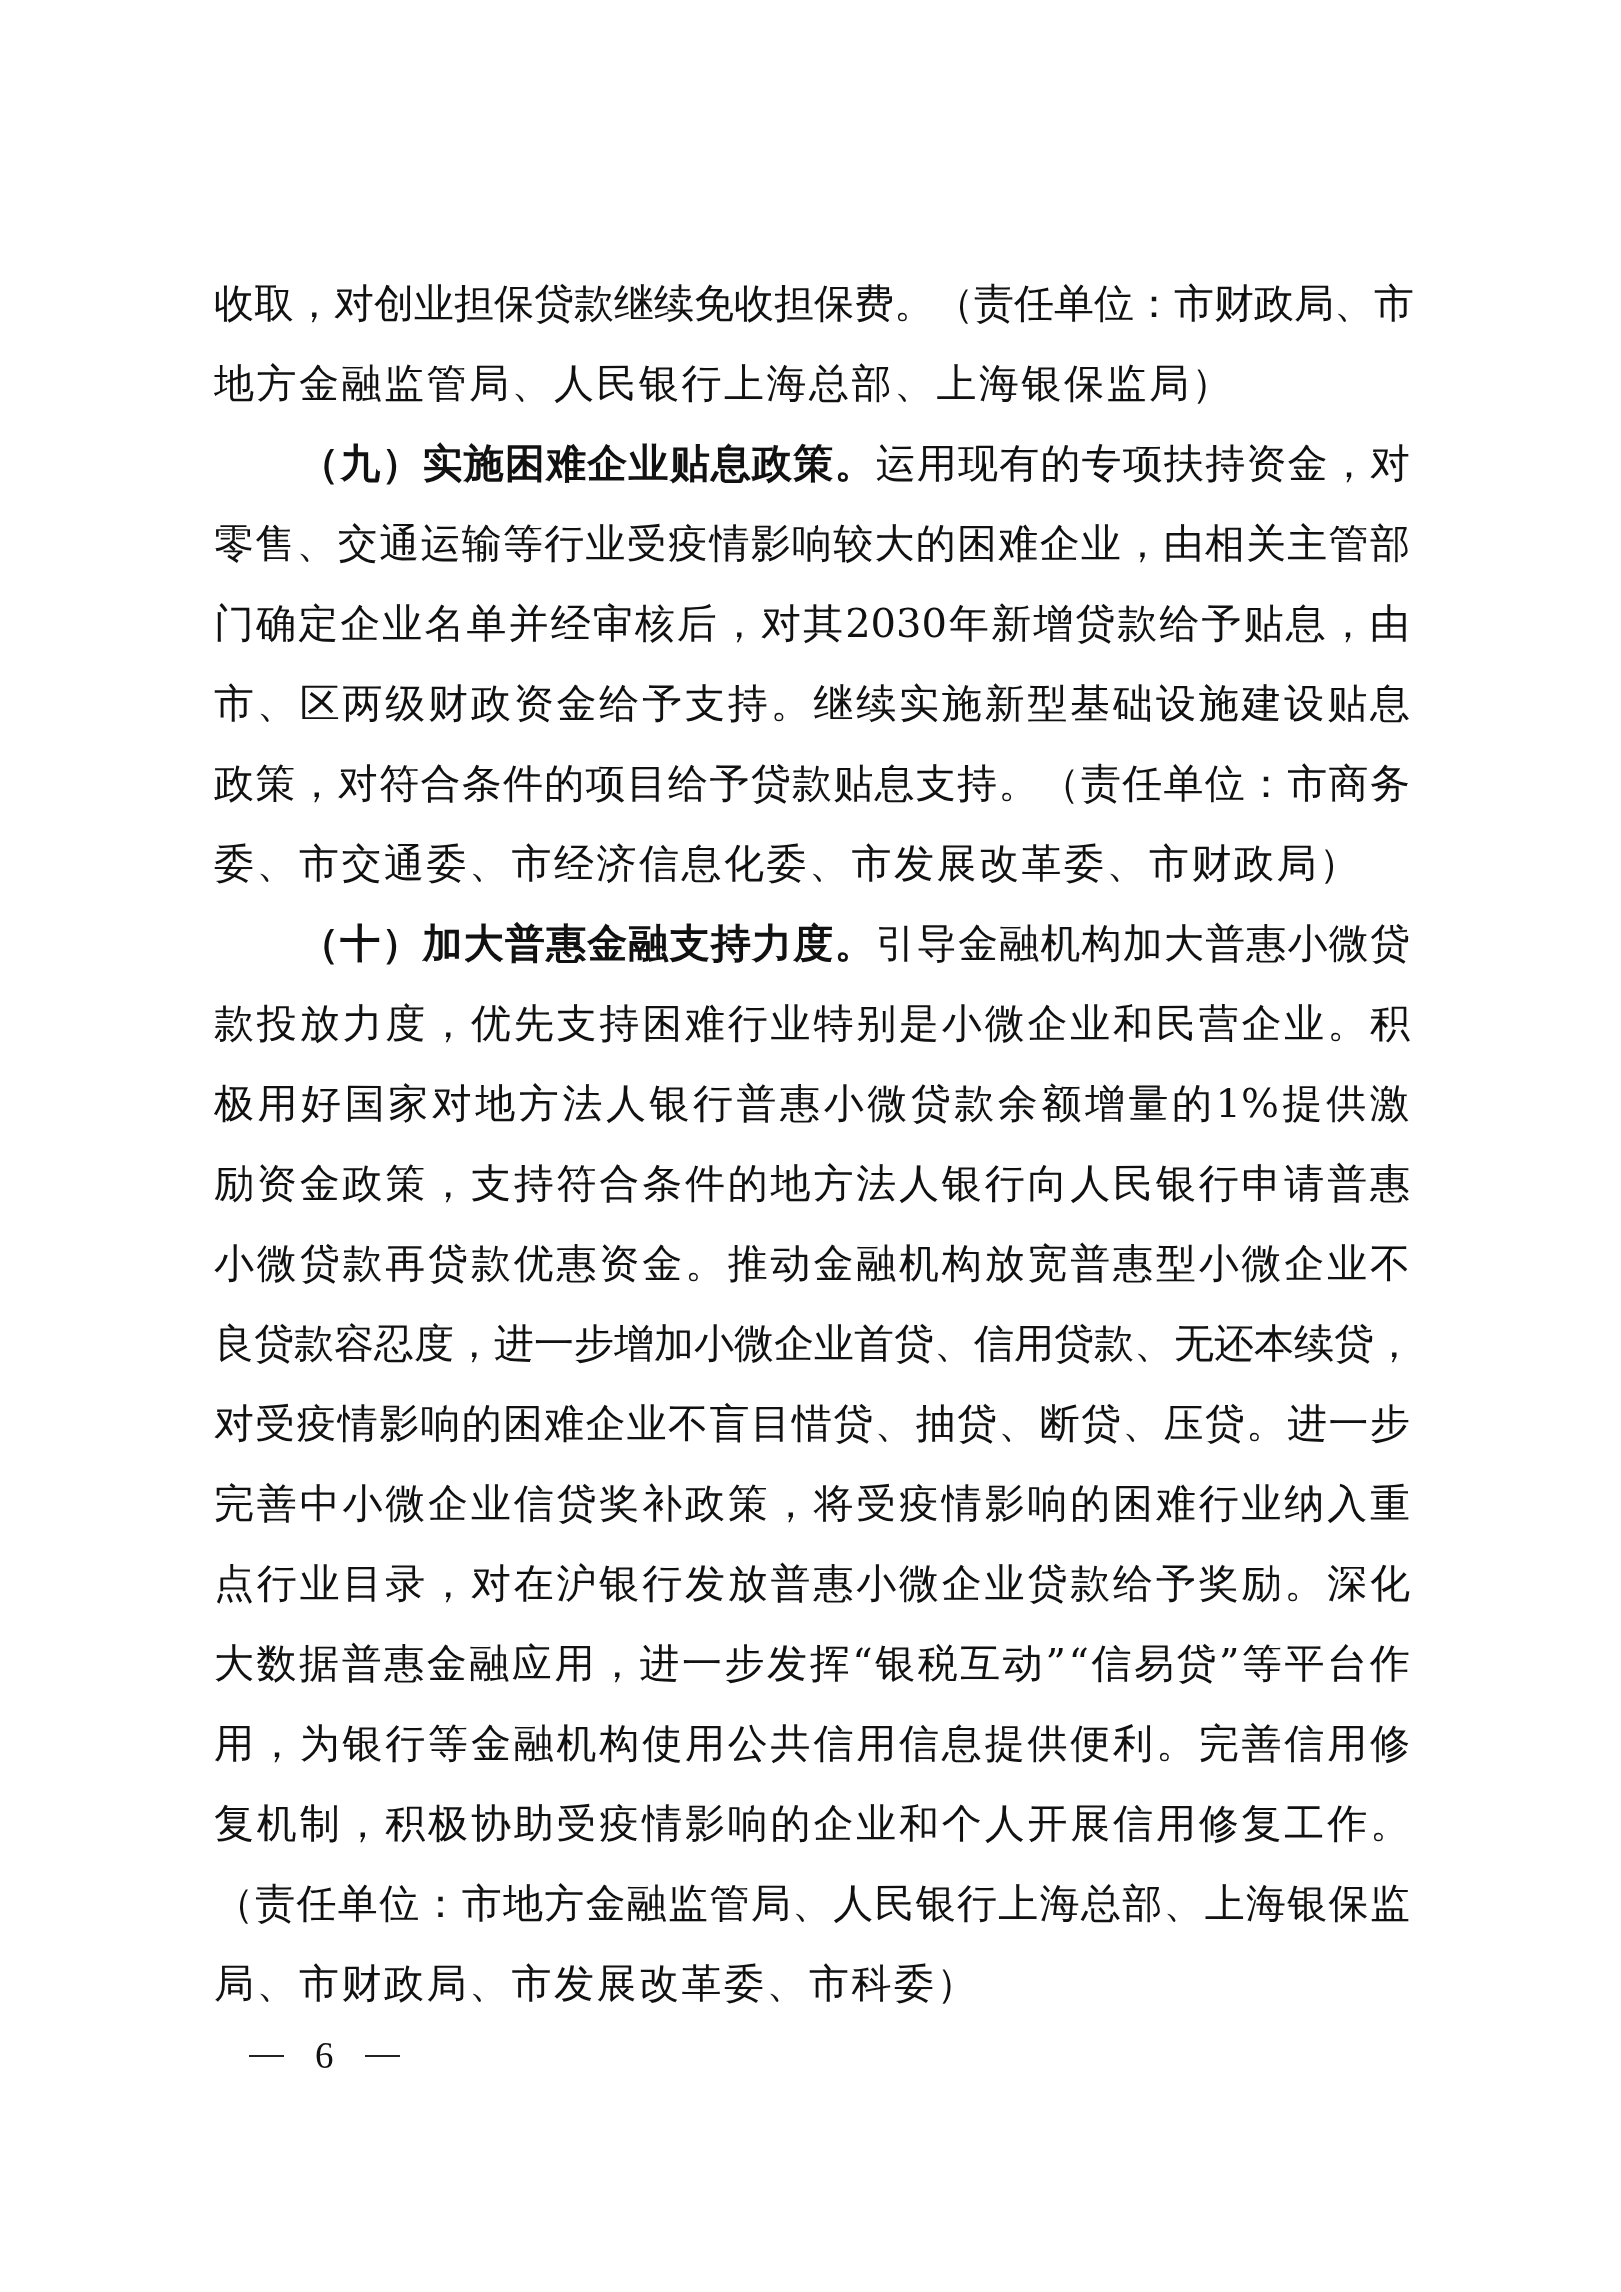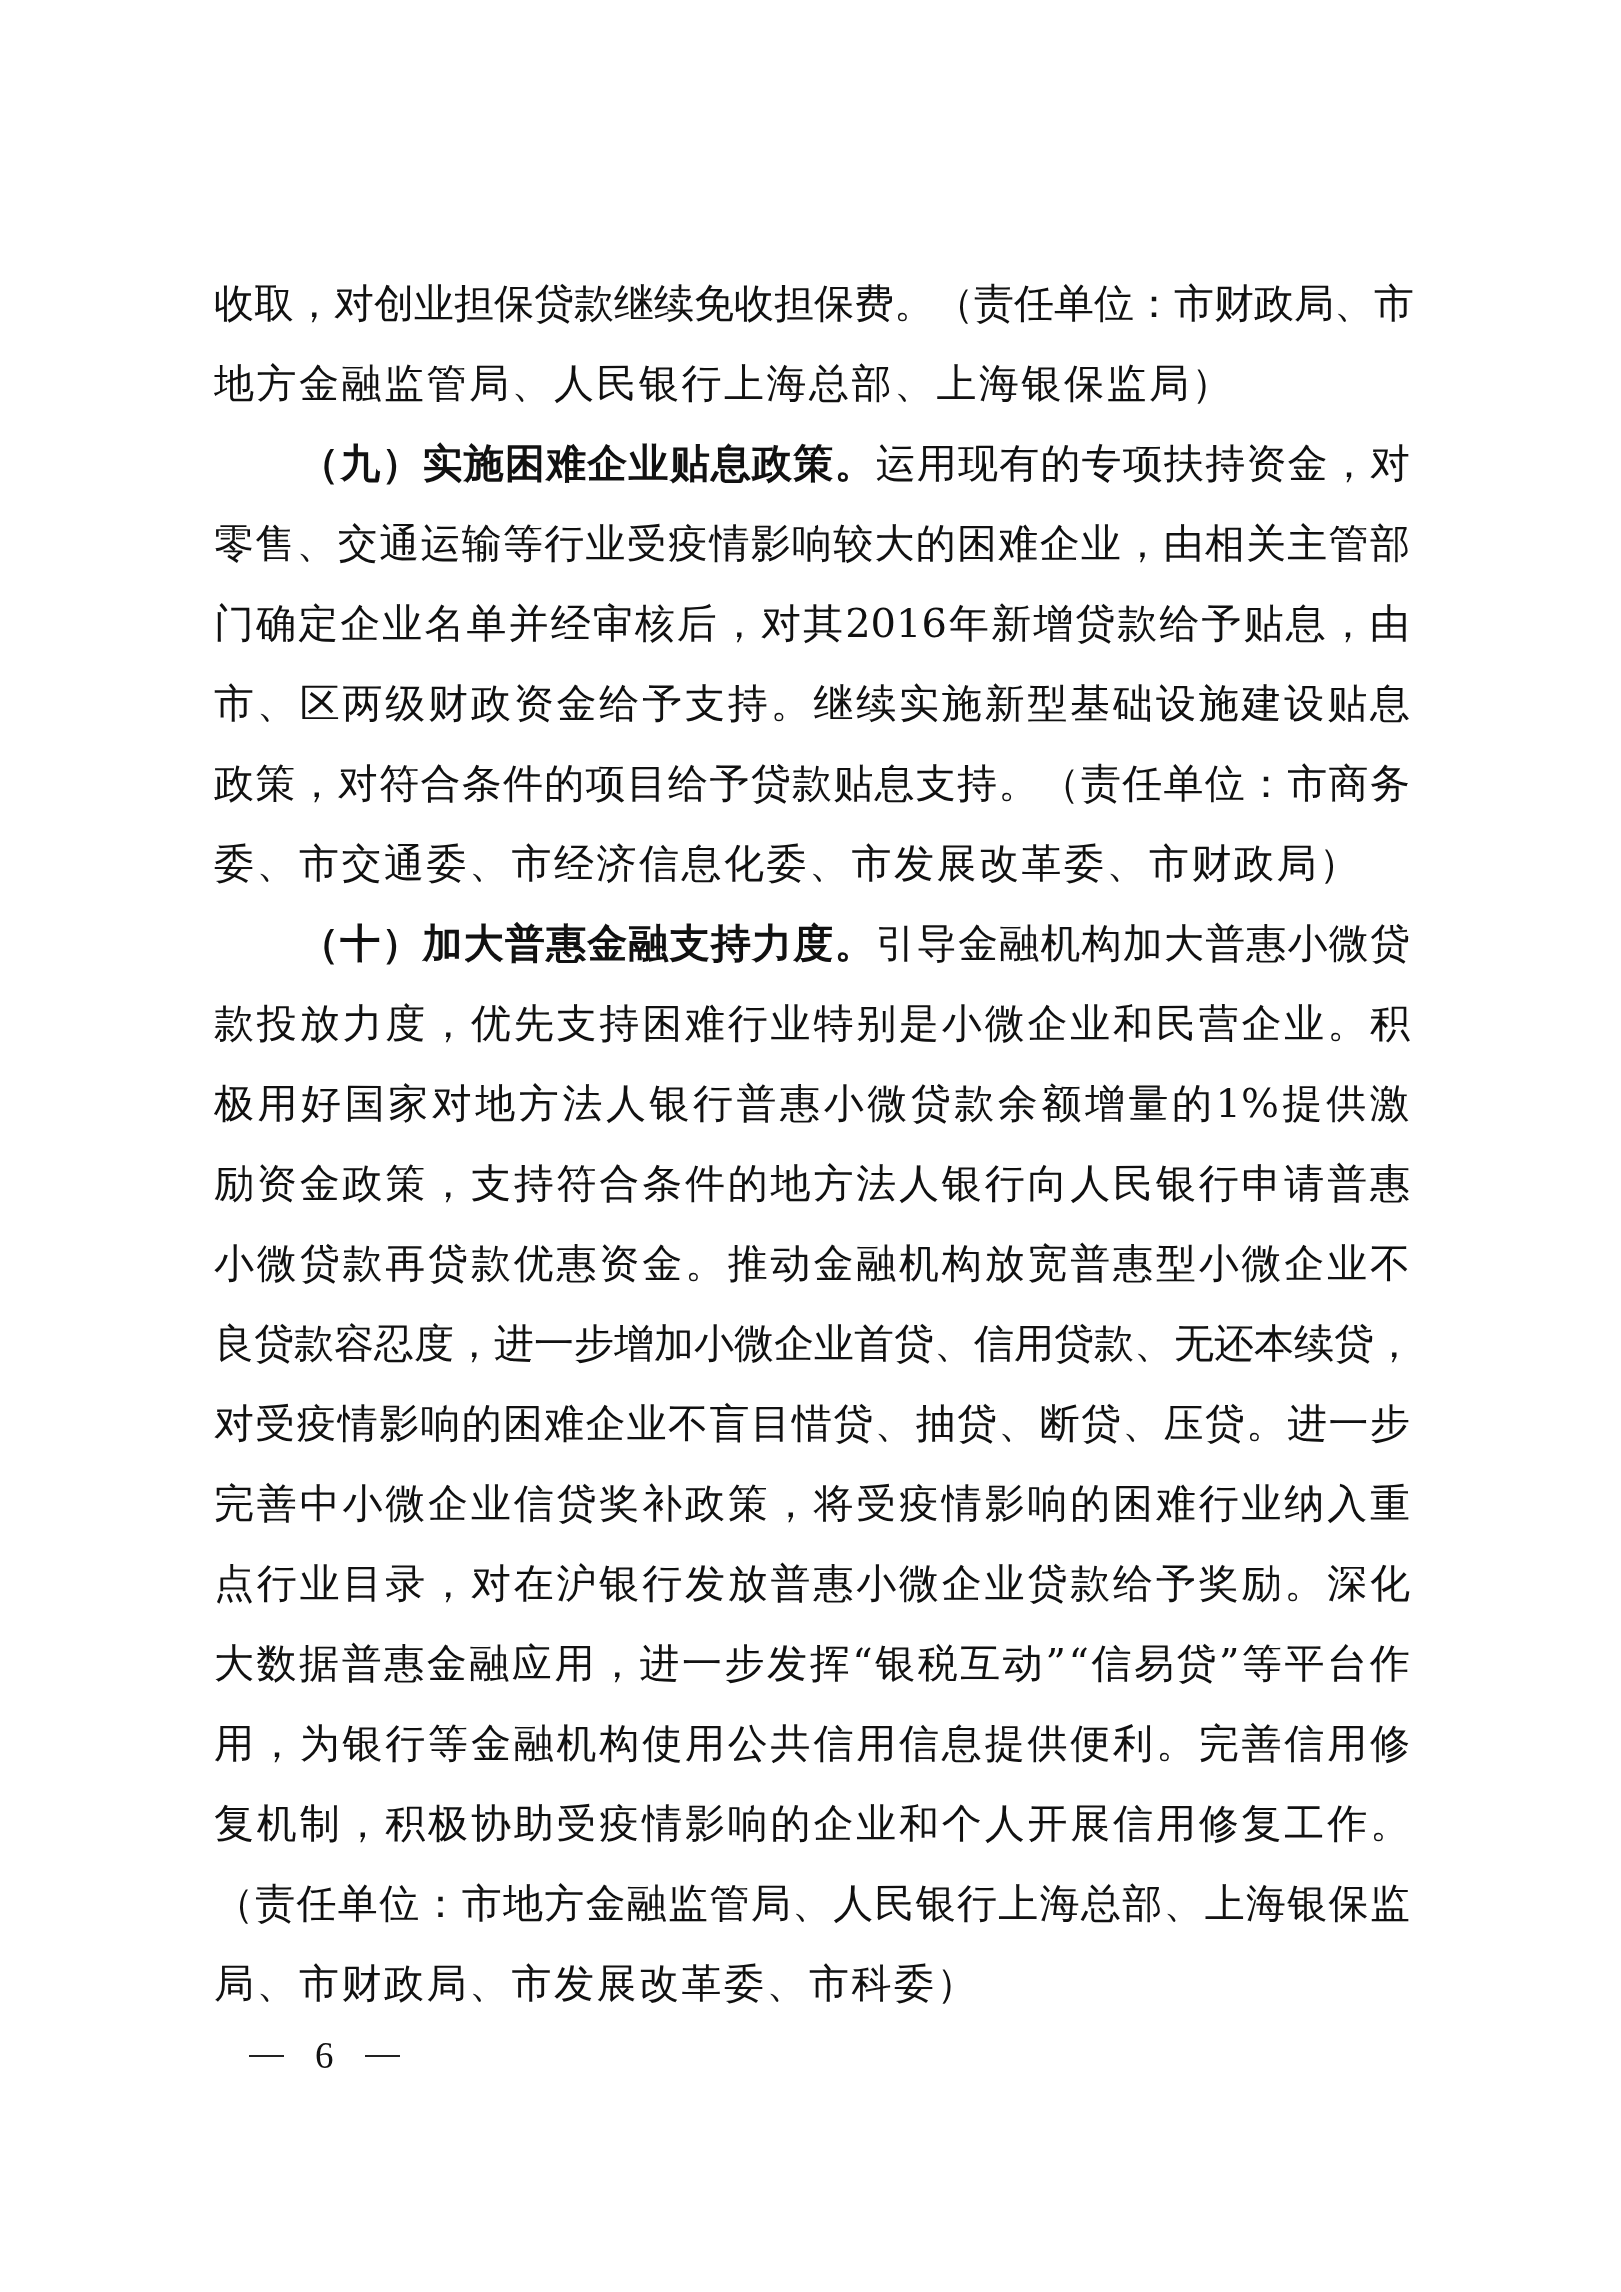--- a/index.html
+++ b/index.html
@@ -205,21 +205,21 @@
         <span class="ch">名</span>
         <span class="ch">单</span>
         <span class="ch">并</span>
         <span class="ch">经</span>
         <span class="ch">审</span>
         <span class="ch">核</span>
         <span class="ch">后</span>
         <span class="ch">，</span>
         <span class="ch">对</span>
         <span class="ch">其</span>
-        <span class="ch">2016</span>
+        <span class="ch">2030</span>
         <span class="ch">年</span>
         <span class="ch">新</span>
         <span class="ch">增</span>
         <span class="ch">贷</span>
         <span class="ch">款</span>
         <span class="ch">给</span>
         <span class="ch">予</span>
         <span class="ch">贴</span>
         <span class="ch">息</span>
         <span class="ch">，</span>

